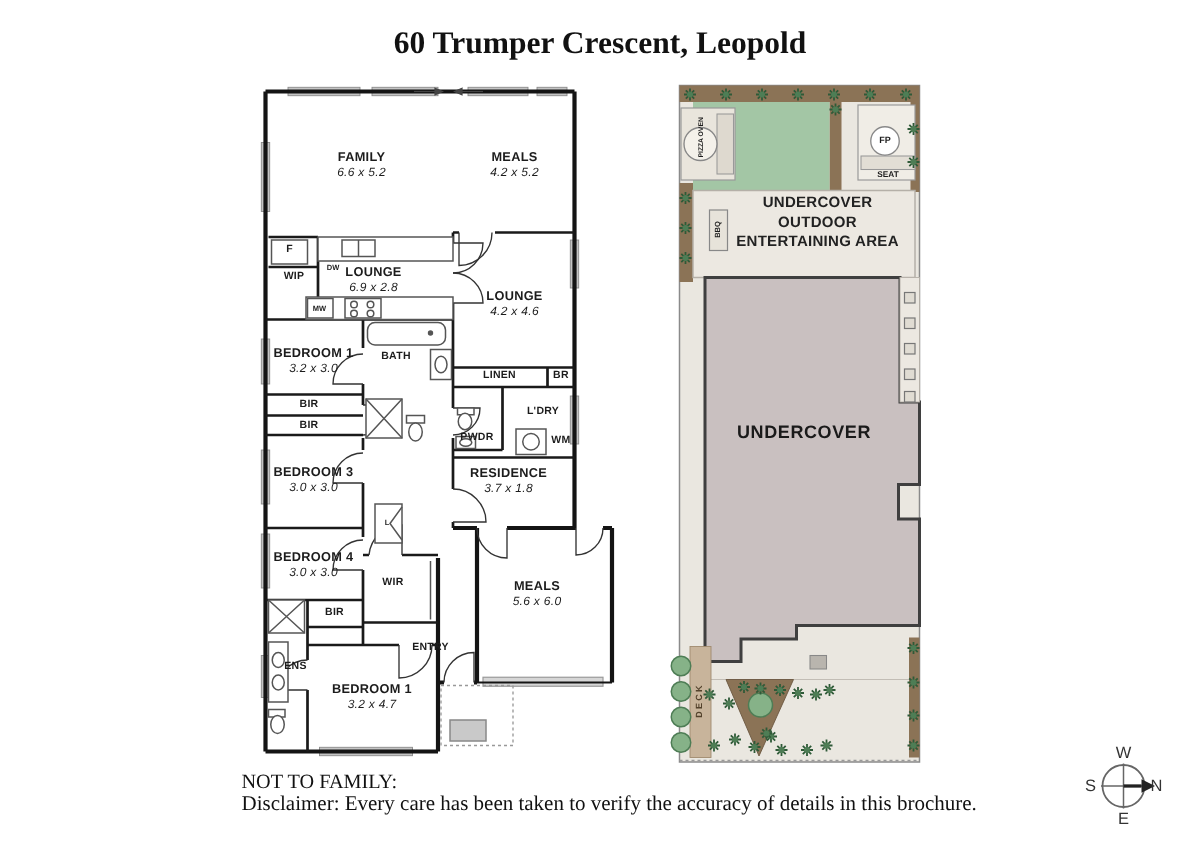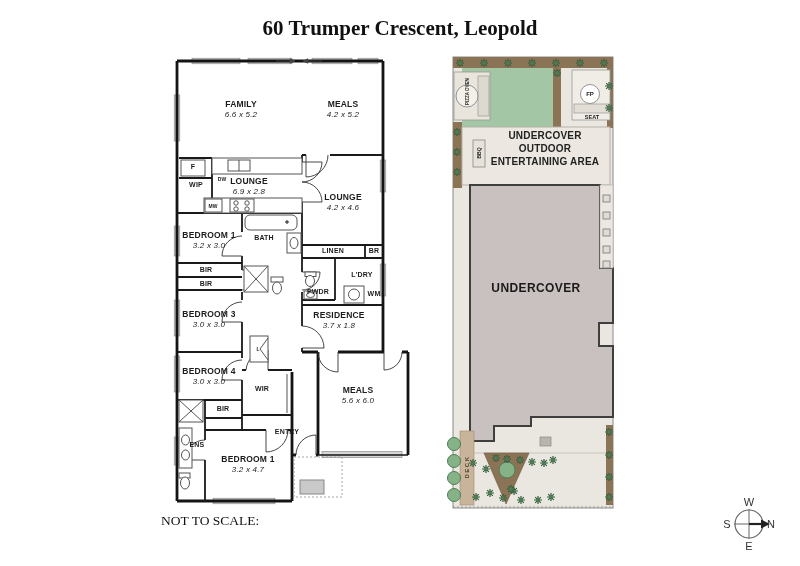--- a/index.html
+++ b/index.html
@@ -298,16 +298,17 @@
   <div class="uc-label">UNDERCOVER OUTDOOR ENTERTAINING AREA</div>
   <div class="res-label">UNDERCOVER</div>
   <div class="lbl rot" style="left:467px;top:467px;font-size:6px;font-weight:700;letter-spacing:1.5px;color:#53422c;">DECK</div>
 
   <div class="cl" style="left:749px;top:502px">W</div>
   <div class="cl" style="left:727px;top:524px">S</div>
   <div class="cl" style="left:771px;top:524px">N</div>
   <div class="cl" style="left:749px;top:546px">E</div>
 
   <div class="footer">
-    <div class="l1">NOT TO SCALE:</div>
+    <div class="l1">NOT TO FAMILY:</div>
+    <div class="l2">Disclaimer: Every care has been taken to verify the accuracy of details in this brochure.</div>
   </div>
 
 </div>
 
 </body></html>

